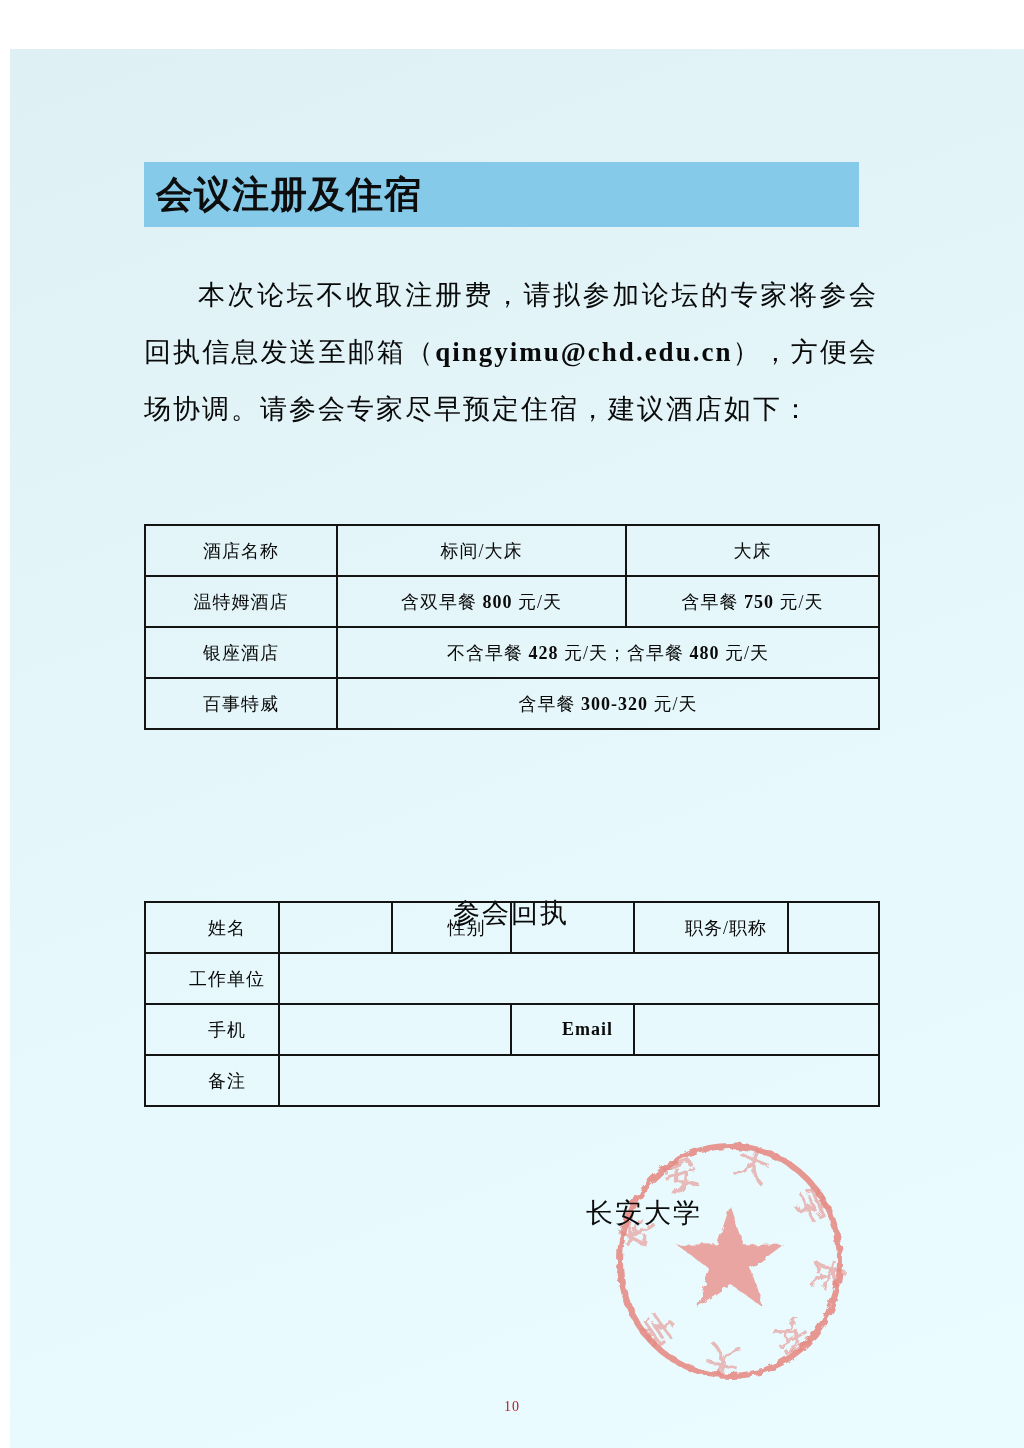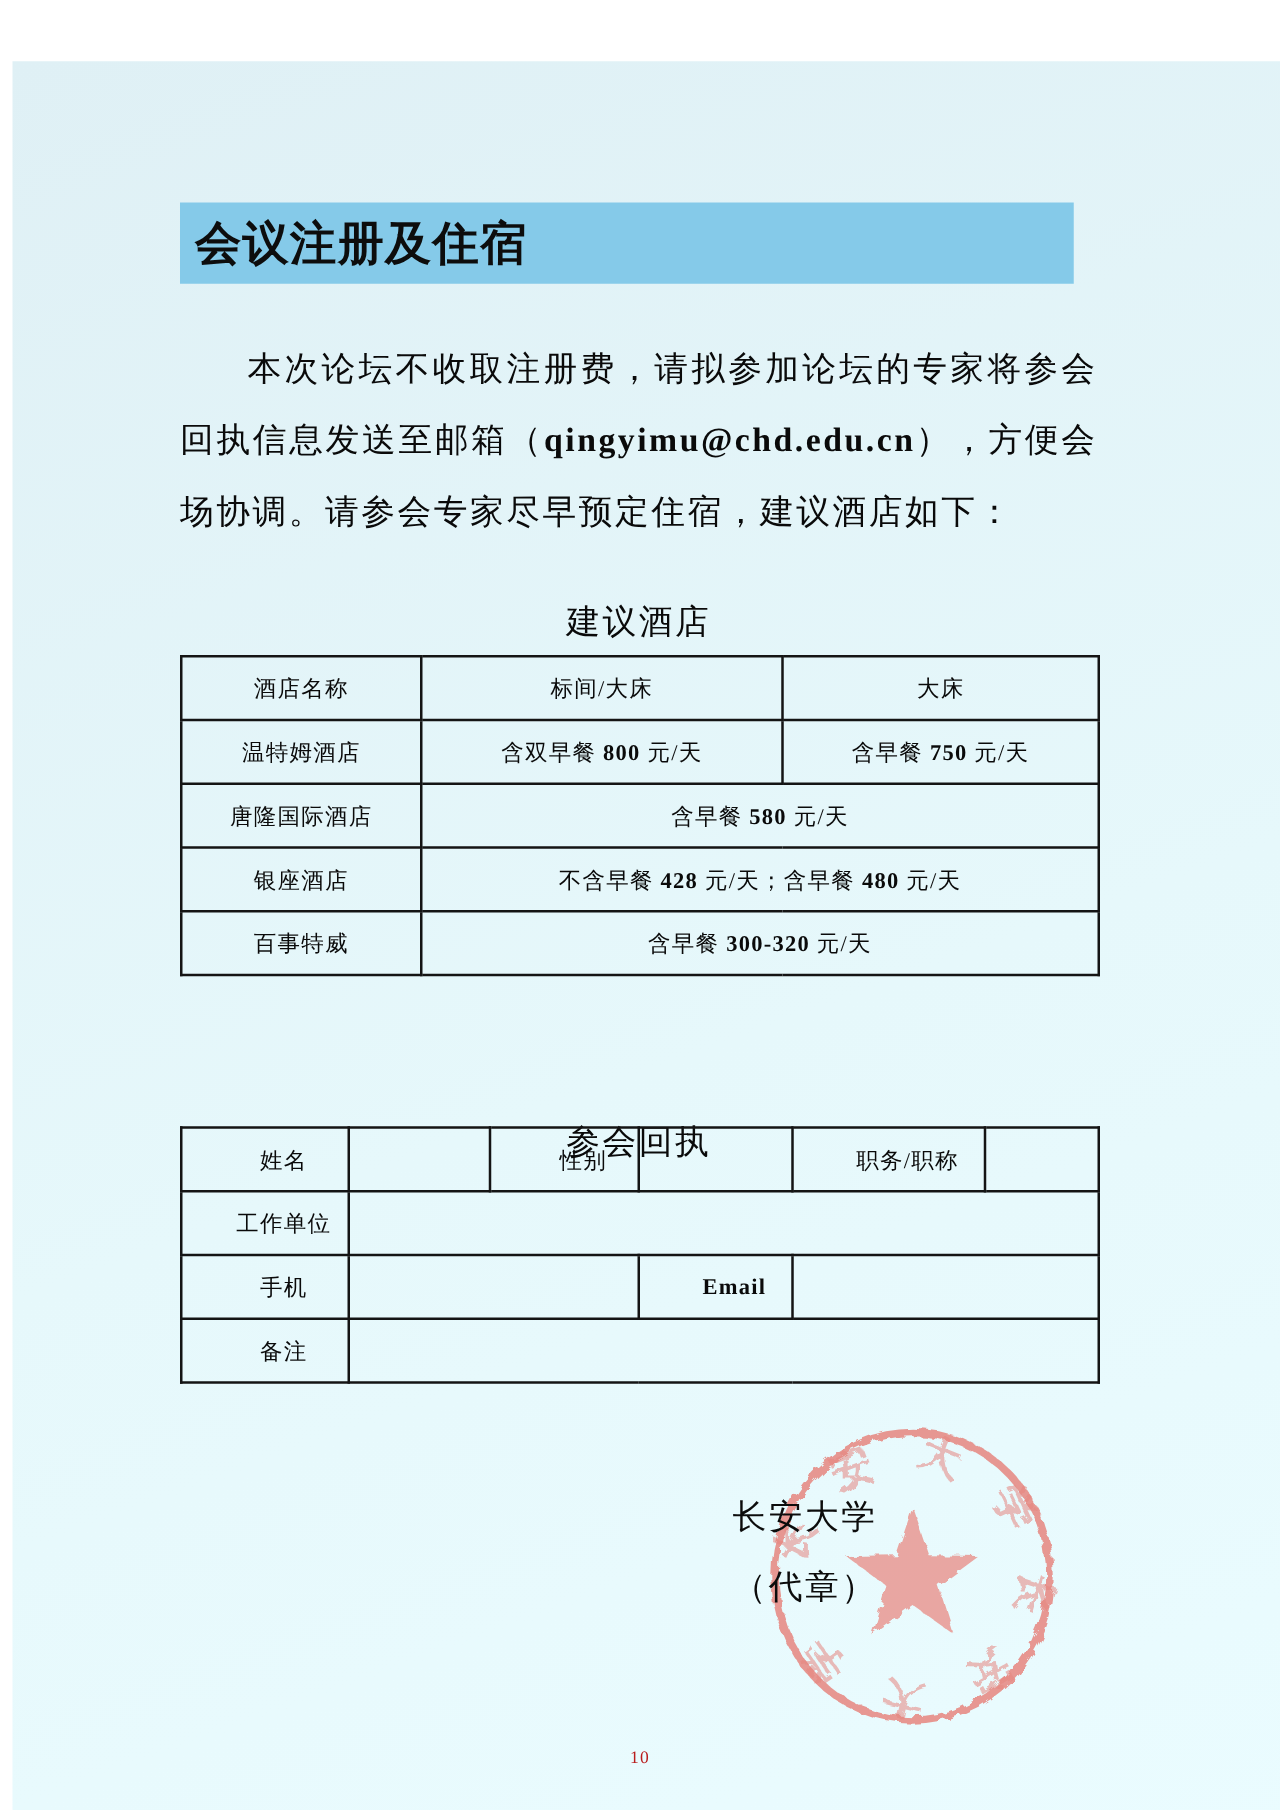--- a/index.html
+++ b/index.html
@@ -66,42 +66,37 @@
 
 <div class="page">
   <div class="paper"></div>
 
   <div class="title-bar">
     <span class="t">会议注册及住宿</span>
   </div>
 
   <div class="intro">本次论坛不收取注册费，请拟参加论坛的专家将参会回执信息发送至邮箱（<b class="lat">qingyimu@chd.edu.cn</b>），方便会场协调。请参会专家尽早预定住宿，建议酒店如下：</div>
 
-  <div class="tbl-title" id="hotels-title">建议酒店</div>
 
   <table id="hotels-table">
     <colgroup>
         <col style="width:192px">
         <col style="width:289px">
         <col style="width:253px">
       </colgroup>
     <tbody>
         <tr>
       <td>酒店名称</td>
       <td>标间/大床</td>
       <td>大床</td>
     </tr>
     <tr>
       <td>温特姆酒店</td>
       <td>含双早餐 <b class="lat">800</b> 元/天</td>
       <td>含早餐 <b class="lat">750</b> 元/天</td>
-    </tr>
-    <tr>
-      <td>唐隆国际酒店</td>
-      <td colspan="2">含早餐 <b class="lat">580</b> 元/天</td>
     </tr>
     <tr>
       <td>银座酒店</td>
       <td colspan="2">不含早餐 <b class="lat">428</b> 元/天；含早餐 <b class="lat">480</b> 元/天</td>
     </tr>
     <tr>
       <td>百事特威</td>
       <td colspan="2">含早餐 <b class="lat">300-320</b> 元/天</td>
     </tr>
   </tbody>
@@ -156,17 +151,16 @@
       <ellipse cx="117" cy="122" rx="110" ry="115" fill="none" stroke="#e5756d" stroke-width="6" opacity="0.85"></ellipse>
       <polygon points="117,67 129.9,105.2 170.3,105.7 137.9,129.8 149.9,168.3 117,145 84.1,168.3 96.1,129.8 63.7,105.7 104.1,105.2" fill="#e9837b" opacity="0.8"></polygon>
       <text font-size="33" letter-spacing="31" fill="#e5756d" opacity="0.55" font-family="Liberation Serif, DejaVu Serif, serif" font-weight="bold">
         <textPath href="#ringPath" startOffset="8">长安大学长安大学</textPath>
       </text>
     </g>
   </svg>
 
   <div class="seal-text">
     <div>长安大学</div>
-    <div>（代章）</div>
   </div>
 
   <div class="page-num">10</div>
 </div>
 
 </body></html>

